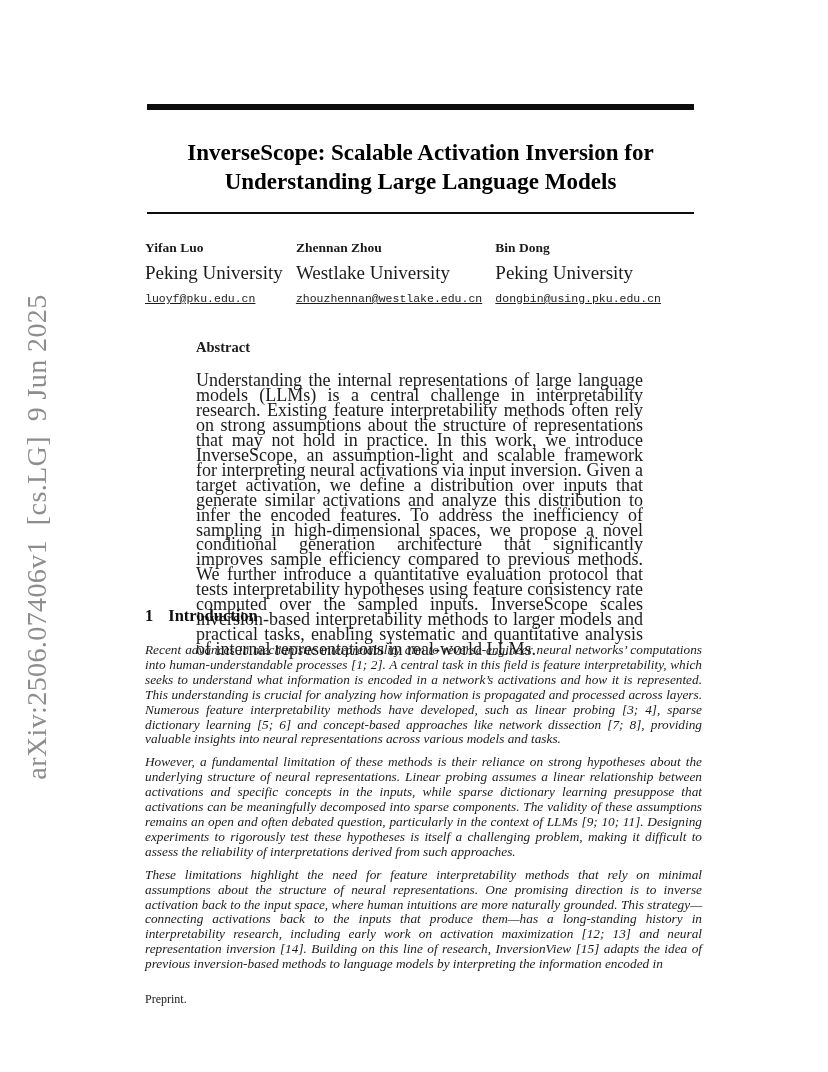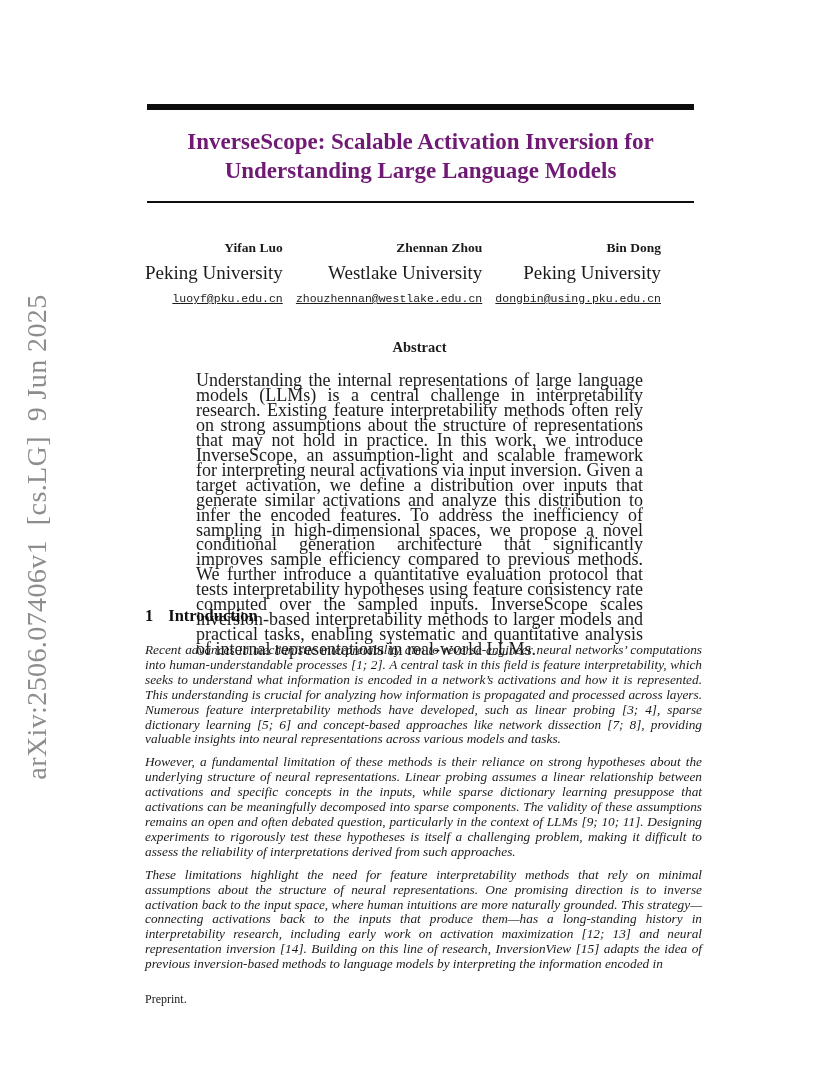--- a/index.html
+++ b/index.html
@@ -23,46 +23,45 @@
   }
   
   .title-block {
     position:absolute;
     left:147px; top:104px; width:547px;
     text-align:center;
   }
   .rule-thick { height:6px; background:#0d0d0d; }
   .rule-thin  { height:2px; background:#0d0d0d; }
   .paper-title {
-    margin:17px 0 15px 0;
+    margin:28px 0 15px 0;
     font-size:23px;
     font-weight:bold;
     line-height:1.28;
-    color:#701a75;
+    color:#000000;
   }
   
   .authors {
     position:absolute;
     left:145px; top:240px; width:516px;
     display:flex;
     justify-content:space-between;
   }
-  .author { text-align:right; }
+  .author { text-align:left; }
   .author-name  { font-weight:bold; font-size:13.5px; margin-bottom:6px; }
   .author-affil { font-size:19px; margin-bottom:8px; }
   .author-email {
     font-family:"Liberation Mono","DejaVu Sans Mono",monospace;
     font-size:11.5px;
     white-space:nowrap;
     text-decoration:underline;
   }
   
   .abstract { position:absolute; left:196px; top:339px; width:447px; }
   .abstract-heading {
-    text-align:center;
     font-weight:bold;
     font-size:14.5px;
     margin-bottom:17px;
   }
   .abstract-text {
     margin:0;
     font-size:18px;
     line-height:14.95px;
     text-align:justify;
   }

